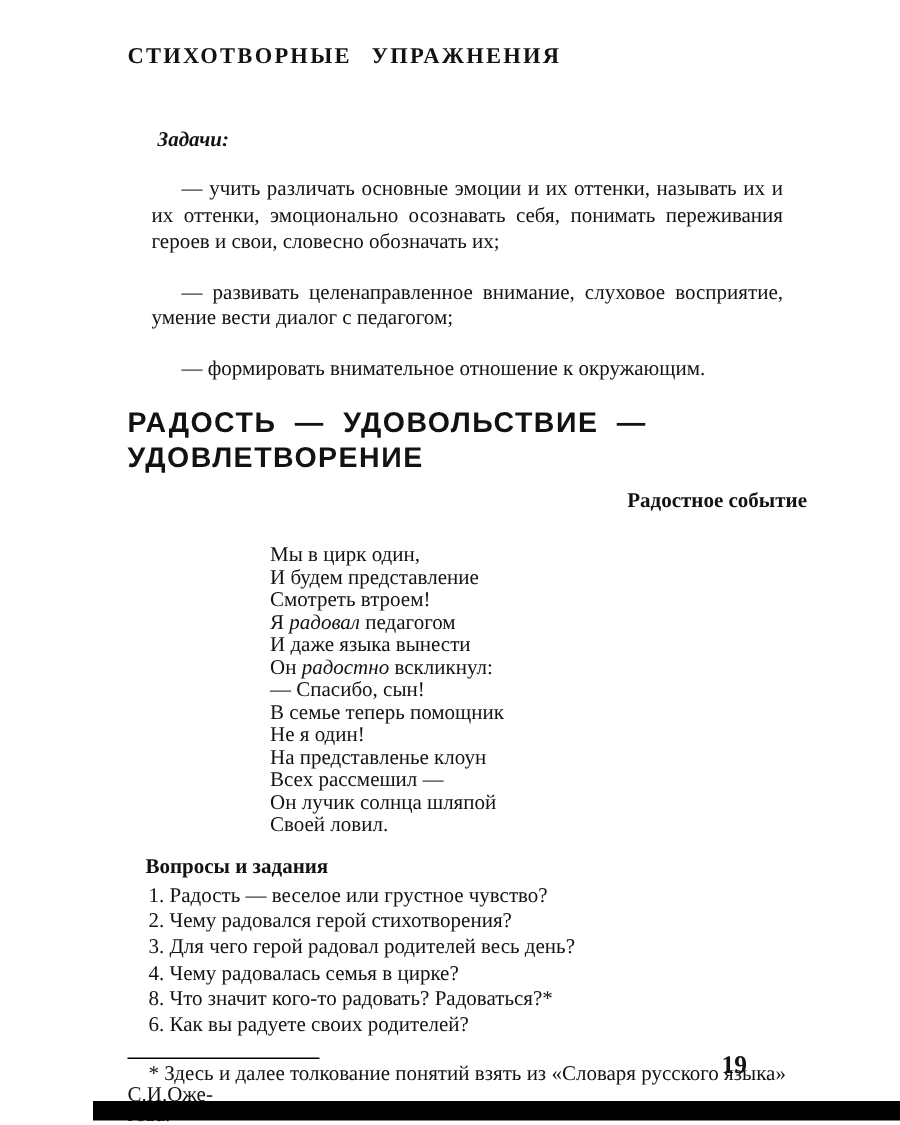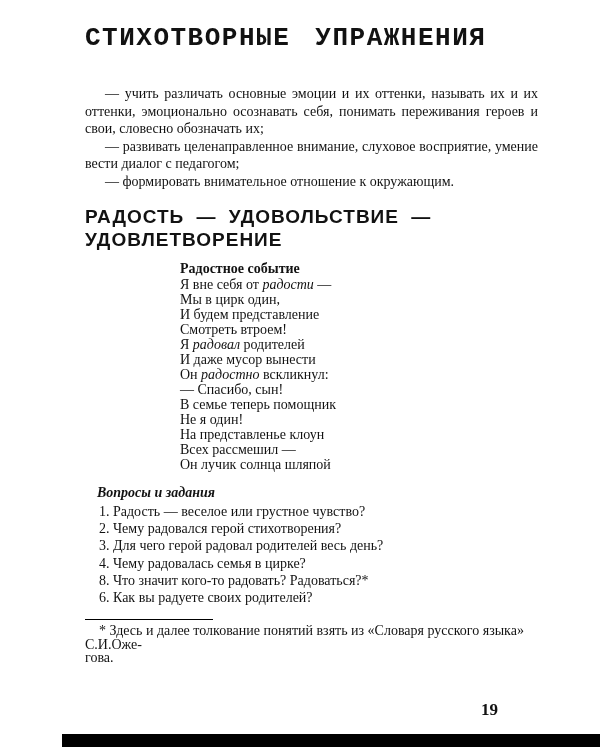--- a/index.html
+++ b/index.html
@@ -8,39 +8,39 @@
     width: 600px;
     height: 750px;
     background: #ffffff;
     font-family: "Liberation Serif", serif;
     color: #121212;
     overflow: hidden;
   }
   .content { padding: 26px 62px 0 85px; }
 
   .title {
-    font-family: Liberation Mono, monospace;
+    font-family: Liberation Serif, serif;
     font-weight: bold;
-    font-size: 26px;
+    font-size: 15px;
     line-height: 24px;
     letter-spacing: 1.5px;
     word-spacing: 8px;
     margin: 0 0 35px 0;
     white-space: nowrap;
   }
 
   .tasks-heading {
     font-weight: bold;
     font-style: italic;
     font-size: 14px;
     line-height: 17px;
     margin-left: 20px;
   }
   .task {
-    margin: 0;
+    margin: 16px;
     font-size: 14px;
     line-height: 17.5px;
     text-indent: 20px;
     text-align: justify;
   }
 
   .section-heading {
     font-family: "Liberation Sans", sans-serif;
     font-weight: bold;
     font-size: 19px;
@@ -49,28 +49,28 @@
     word-spacing: 6px;
     width: 440px;
     margin: 15px 0 0 0;
   }
 
   .poem { margin: 9px 0 0 95px; }
   .poem-title {
     font-weight: bold;
     font-size: 14px;
     line-height: 17px;
-    margin-bottom: 0;
+    margin-bottom: 20px;
+    text-align: right;
   }
   .poem-line { font-size: 14px; line-height: 15px; }
   .poem-line .it { font-style: italic; }
 
   .questions-heading {
     font-weight: bold;
-    font-style: italic;
     font-size: 14px;
     line-height: 17px;
     margin: 12px 0 2px 12px;
   }
   .question {
     font-size: 14px;
     line-height: 17.2px;
     margin-left: 14px;
   }
 
@@ -102,45 +102,46 @@
 </style>
 </head>
 <body>
 
 <div class="page">
   <div class="content">
 
     <h1 class="title">СТИХОТВОРНЫЕ  УПРАЖНЕНИЯ</h1>
 
     <div>
+      <div class="tasks-heading">Задачи:</div>
       <div>
           <p class="task">— учить различать основные эмоции и их оттенки, называть их и их оттенки, эмоционально осознавать себя, понимать переживания героев и свои, словесно обозначать их;</p>
           <p class="task">— развивать целенаправленное внимание, слуховое восприятие, умение вести диалог с педагогом;</p>
           <p class="task">— формировать внимательное отношение к окружающим.</p>
         </div>
     </div>
 
     <h2 class="section-heading">РАДОСТЬ  —  УДОВОЛЬСТВИЕ  — УДОВЛЕТВОРЕНИЕ</h2>
 
     <div class="poem">
       <div class="poem-title">Радостное событие</div>
       <div>
-          <div class="poem-line"><span>Я вне себя от </span><span class="it">радости</span><span> —</span></div>
           <div class="poem-line"><span>Мы в цирк один,</span></div>
           <div class="poem-line"><span>И будем представление</span></div>
           <div class="poem-line"><span>Смотреть втроем!</span></div>
-          <div class="poem-line"><span>Я </span><span class="it">радовал</span><span> родителей</span></div>
-          <div class="poem-line"><span>И даже мусор вынести</span></div>
+          <div class="poem-line"><span>Я </span><span class="it">радовал</span><span> педагогом</span></div>
+          <div class="poem-line"><span>И даже языка вынести</span></div>
           <div class="poem-line"><span>Он </span><span class="it">радостно</span><span> вскликнул:</span></div>
           <div class="poem-line"><span>— Спасибо, сын!</span></div>
           <div class="poem-line"><span>В семье теперь помощник</span></div>
           <div class="poem-line"><span>Не я один!</span></div>
           <div class="poem-line"><span>На представленье клоун</span></div>
           <div class="poem-line"><span>Всех рассмешил —</span></div>
           <div class="poem-line"><span>Он лучик солнца шляпой</span></div>
+          <div class="poem-line"><span>Своей ловил.</span></div>
         </div>
     </div>
 
     <div>
       <div class="questions-heading">Вопросы и задания</div>
       <div>
           <div class="question">1. Радость — веселое или грустное чувство?</div>
           <div class="question">2. Чему радовался герой стихотворения?</div>
           <div class="question">3. Для чего герой радовал родителей весь день?</div>
           <div class="question">4. Чему радовалась семья в цирке?</div>

